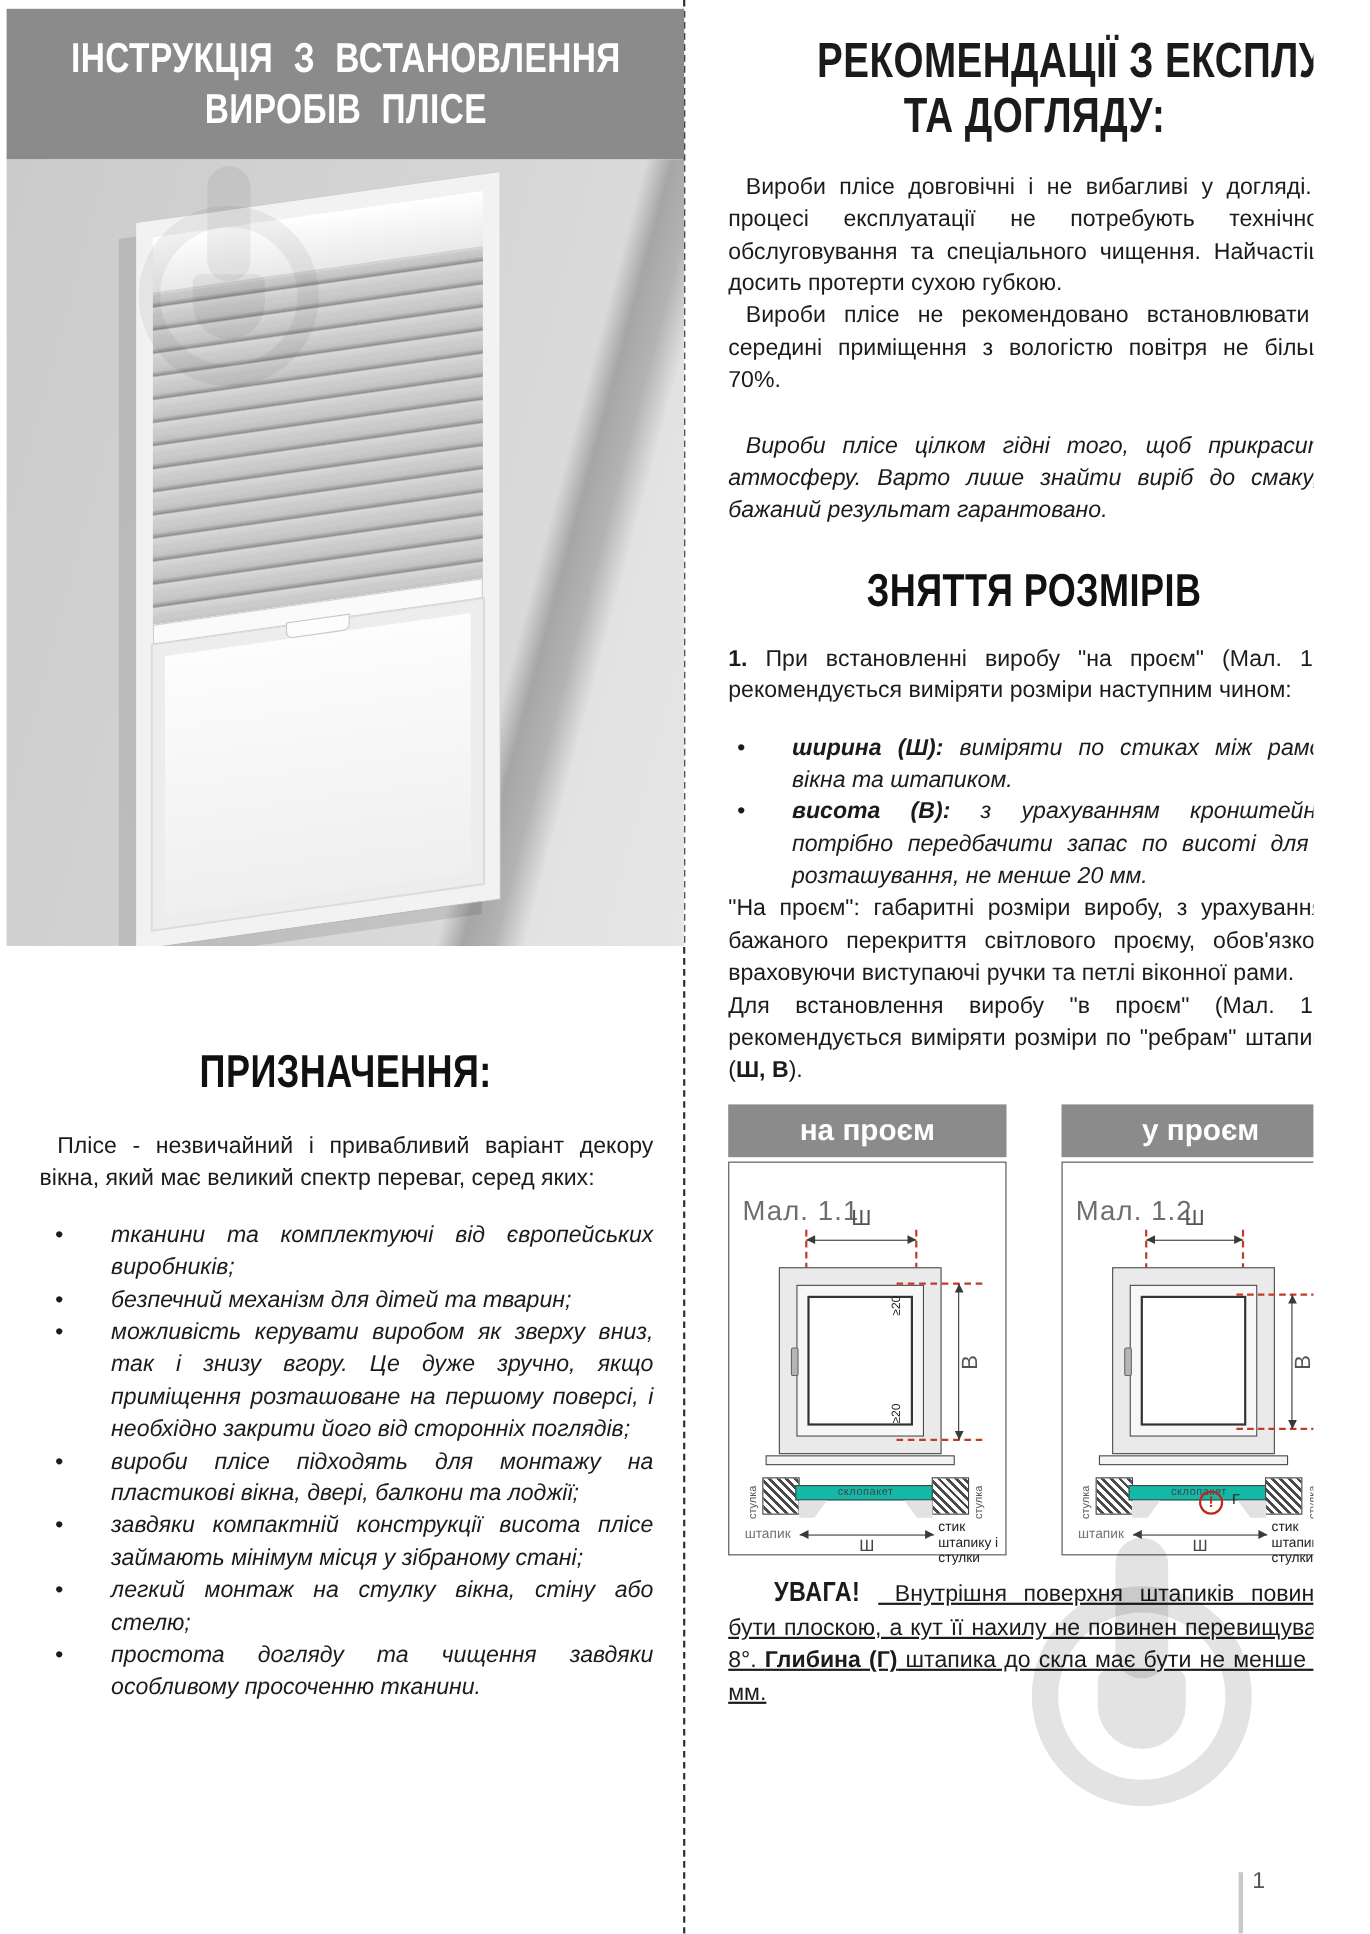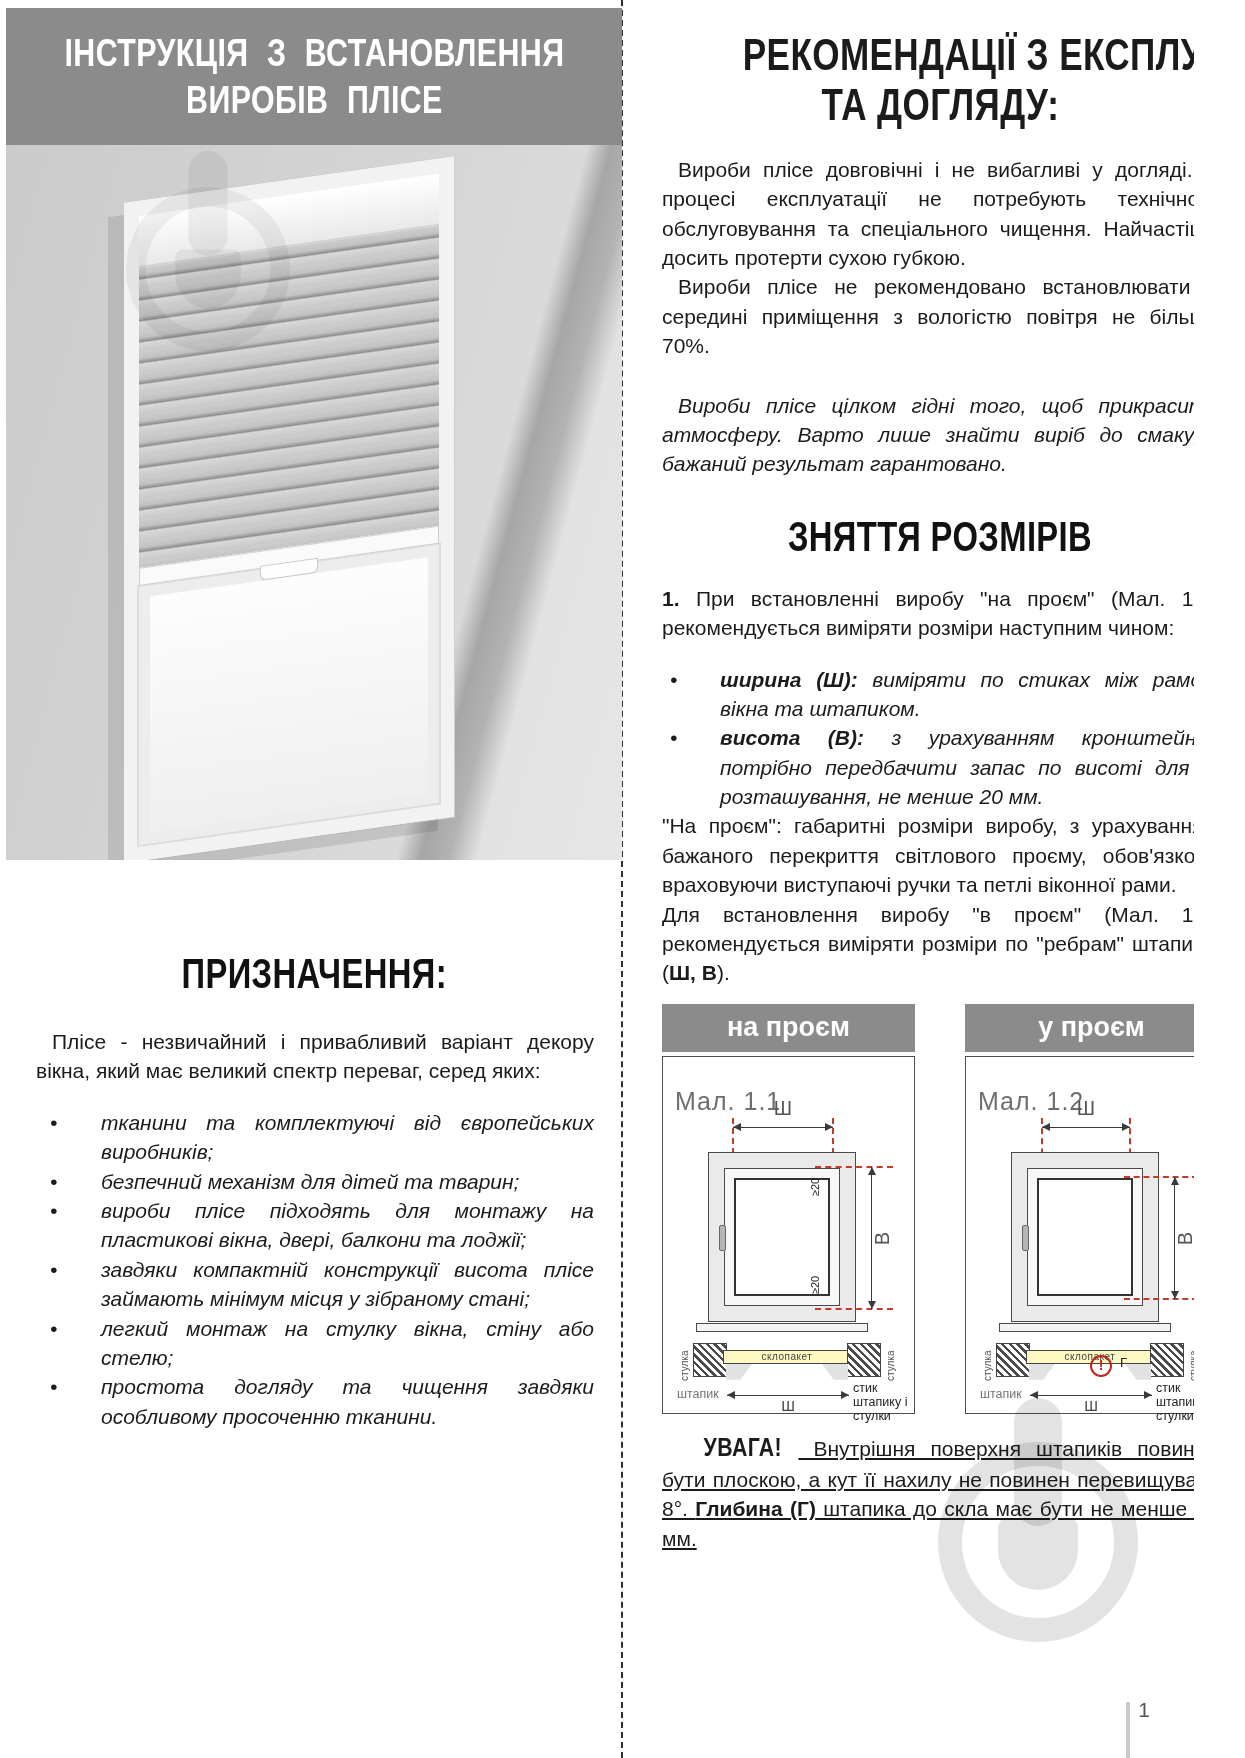--- a/index.html
+++ b/index.html
@@ -115,21 +115,21 @@
   .g-top{left:143px;top:124px;}
   .g-bot{left:143px;top:222px;}
   .hatch{position:absolute;top:286px;width:34px;height:34px;border:1px solid #444;
      background:repeating-linear-gradient(45deg,#fff 0 3px,#4a4a4a 3px 5.5px);}
   .h-l{left:30px;}
   .h-r{left:184px;}
   .rot-lbl{position:absolute;top:284px;height:40px;font-size:10px;color:#555;
            writing-mode:vertical-rl;transform:rotate(180deg);}
   .rl-l{left:16px;}
   .rl-r{left:222px;}
-  .glaz{position:absolute;left:60px;top:293px;width:128px;height:14px;background:#fef9c3;
+  .glaz{position:absolute;left:60px;top:293px;width:128px;height:14px;background:#14b8a6;
         border:1px solid #444;display:flex;align-items:center;justify-content:center;}
   .glaz-lbl{font-size:10px;color:#444;letter-spacing:0.5px;}
   .bead{position:absolute;top:307px;width:26px;height:16px;background:#e2e2e2;}
   .b-l{left:63px;clip-path:polygon(0 0,100% 0,55% 100%,0 100%);}
   .b-r{left:159px;clip-path:polygon(0 0,100% 0,100% 100%,45% 100%);}
   .xdim{position:absolute;left:64px;top:338px;width:122px;height:0;
         border-top:1.5px solid #3a3a3a;}
   .xdim::before,.xdim::after{content:"";position:absolute;top:-4.5px;
         border:4px solid transparent;}
   .xdim::before{left:0;border-right:8px solid #3a3a3a;border-left:0;}
@@ -196,20 +196,21 @@
       </div>
     </div>
 
     <h2 class="sec-head purpose-head"><span class="cz">ПРИЗНАЧЕННЯ:</span></h2>
 
     <div class="lc-body">
       <p class="body ind intro">Плісе - незвичайний і привабливий варіант декору вікна, який має великий спектр переваг, серед яких:</p>
       <ul class="blt">
         <li><span>тканини та комплектуючі від європейських виробників;</span></li>
         <li><span>безпечний механізм для дітей та тварин;</span></li>
+        <li><span>можливість керувати виробом як зверху вниз, так і знизу вгору. Це дуже зручно, якщо приміщення розташоване на першому поверсі, і необхідно закрити його від сторонніх поглядів;</span></li>
         <li><span>вироби плісе підходять для монтажу на пластикові вікна, двері, балкони та лоджії;</span></li>
         <li><span>завдяки компактній конструкції висота плісе займають мінімум місця у зібраному стані;</span></li>
         <li><span>легкий монтаж на стулку вікна, стіну або стелю;</span></li>
         <li><span>простота догляду та чищення завдяки особливому просоченню тканини.</span></li>
       </ul>
     </div>
   </div>
 
   <div class="right-col">
 

